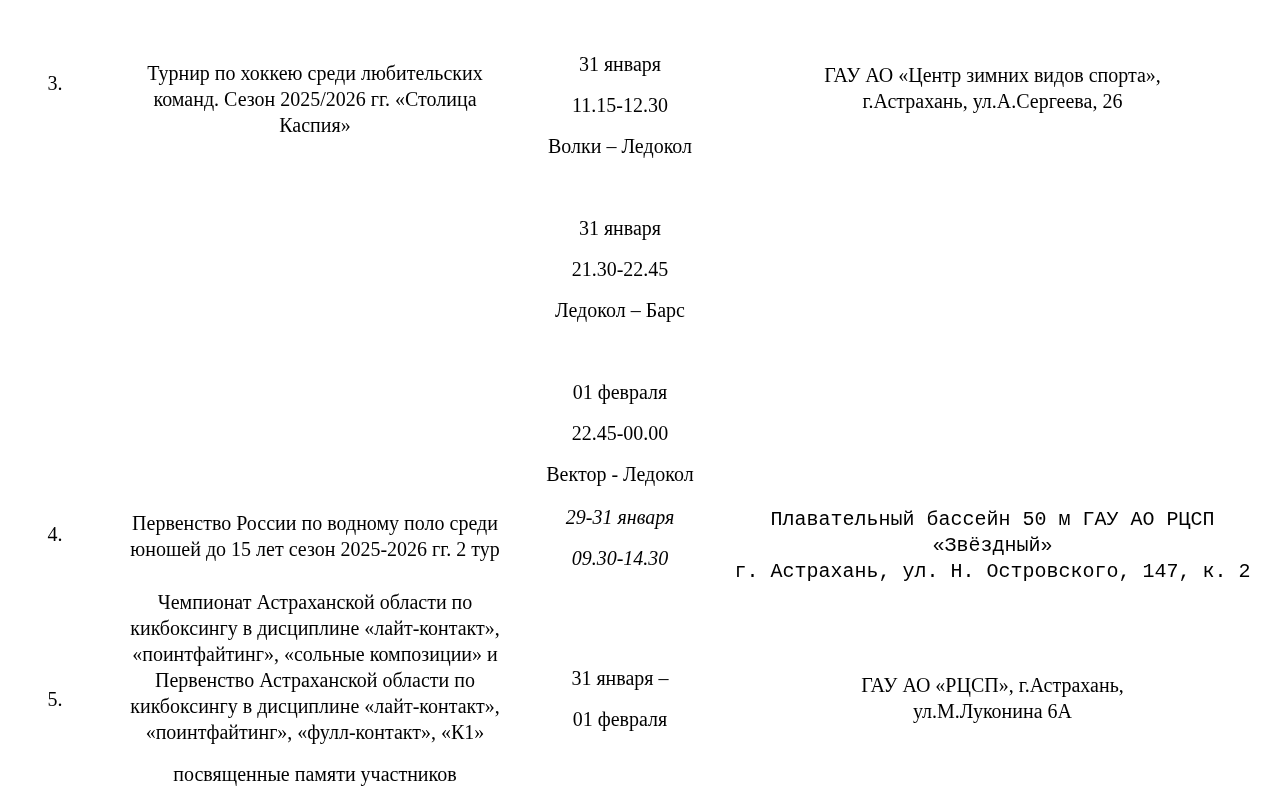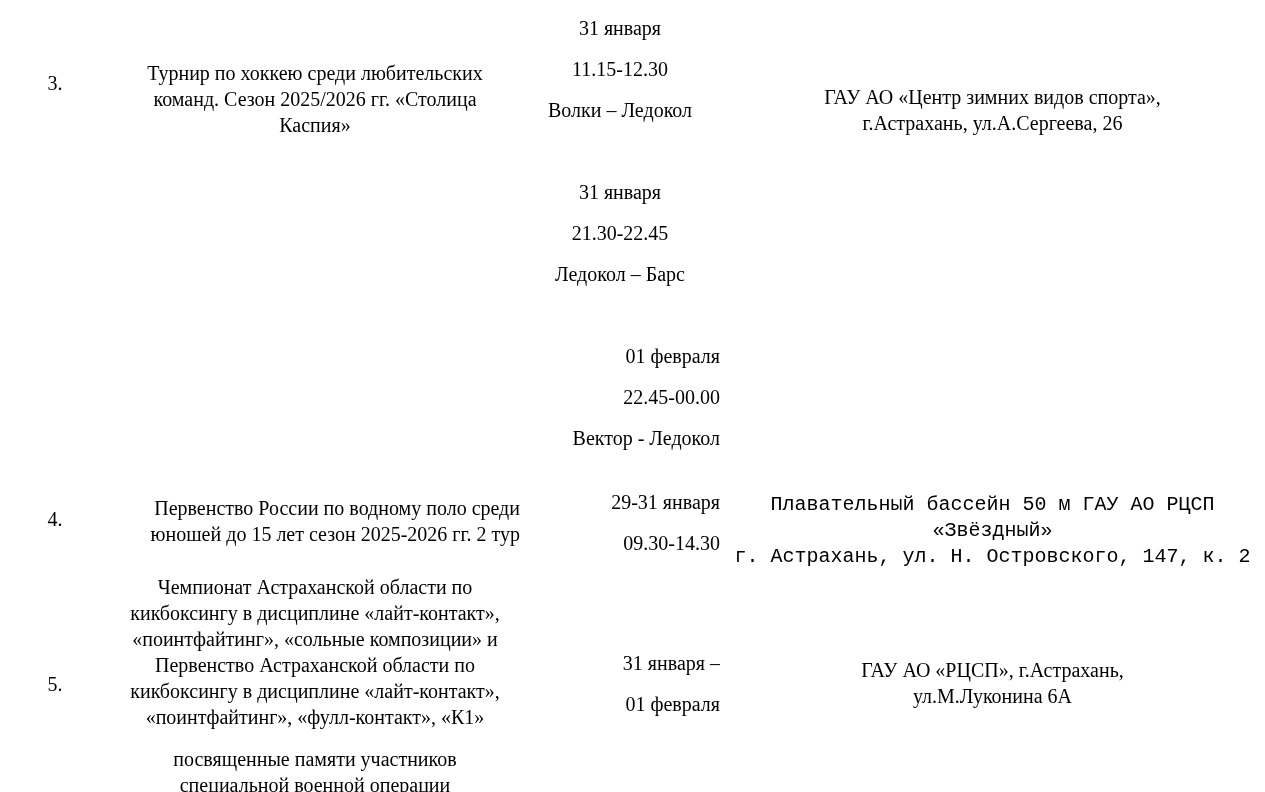--- a/index.html
+++ b/index.html
@@ -39,33 +39,33 @@
 
   .lines {
     white-space: pre-line;
     line-height: 26px;
   }
   .sched-block {
     white-space: pre-line;
     line-height: 41px;
     margin: 0 0 41px 0;
   }
-  .sched-block:last-child { margin-bottom: 0; text-align: right; }
+  .sched-block:last-child { margin-bottom: 0; }
 
   td.loc-cell { padding-right: 105px; }
 
   
   tr.row-3 td.num-cell   { padding-top: 70px; }
   tr.row-3 td.event-cell { padding-top: 60px; }
-  tr.row-3 td.sched-cell { padding-top: 8px; }
-  tr.row-3 td.loc-cell   { padding-top: 84px; }
+  tr.row-3 td.sched-cell { padding-top: 44px; }
+  tr.row-3 td.loc-cell   { padding-top: 62px; }
 
   tr.row-4 td.num-cell   { padding-top: 26px; }
-  tr.row-4 td.event-cell { padding-top: 15px; text-align: right; }
-  tr.row-4 td.sched-cell { padding-top: 2px; }
+  tr.row-4 td.event-cell { padding-top: 15px; }
+  tr.row-4 td.sched-cell { padding-top: 2px; font-style: italic; }
   tr.row-4 td.loc-cell   { padding-top: 12px; font-family: Liberation Mono, monospace; }
 
   tr.row-5 td.num-cell   { padding-top: 99px; }
   tr.row-5 td.event-cell { padding-top: 2px; }
   tr.row-5 td.sched-cell { padding-top: 71px; }
   tr.row-5 td.loc-cell   { padding-top: 85px; }
 
   .dedication { margin-top: 16px; }
 </style>
 </head>

